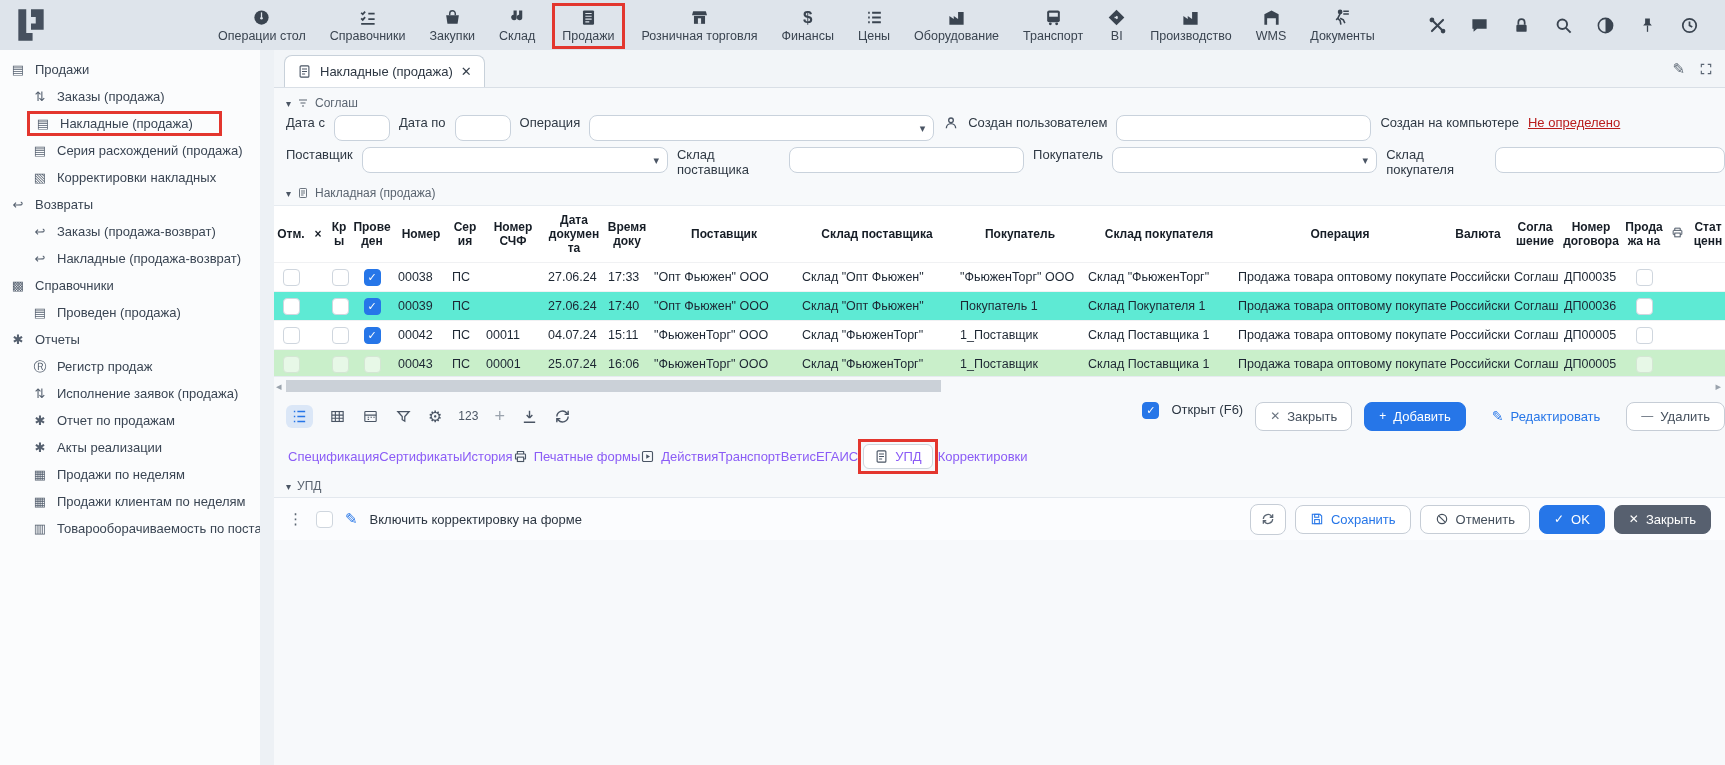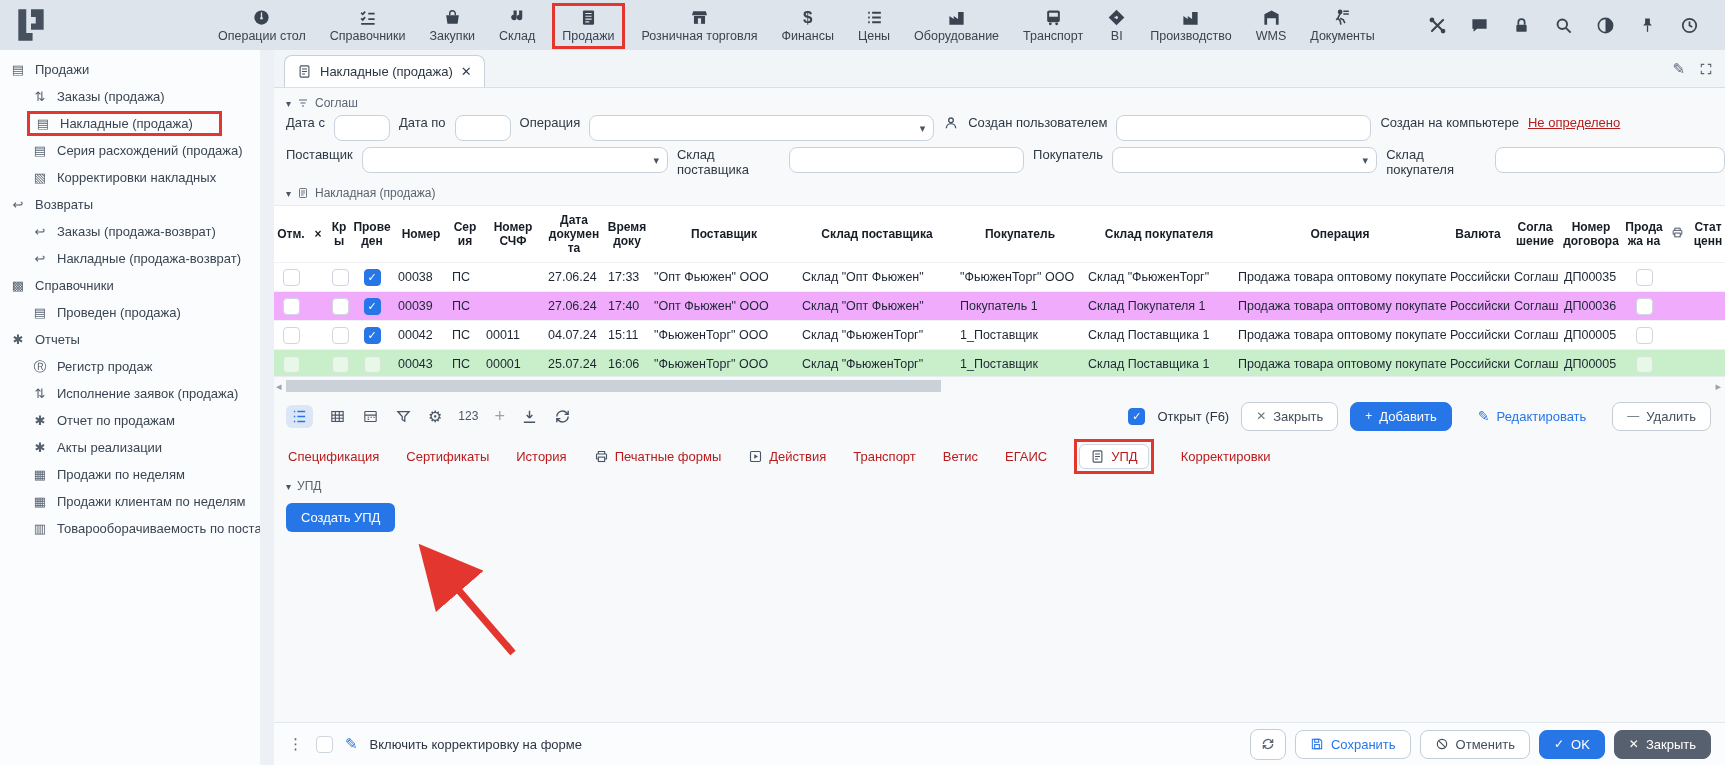--- a/index.html
+++ b/index.html
@@ -46,48 +46,48 @@
   .sel:after{content:"▾";position:absolute;right:9px;color:#4a5564;font-size:11px;pointer-events:none;}
   .link{color:#b91c1c;text-decoration:underline;cursor:pointer;}
   .person-ic{width:16px;height:16px;color:#4a5564;}
   
   .grid-hdr{flex:0 0 24px;}
   .table-wrap{flex:0 0 170px;background:#fff;border-top:1px solid #e6ebf0;border-bottom:1px solid #e6ebf0;overflow:hidden;}
   table{border-collapse:collapse;table-layout:fixed;width:1454px;font-size:12.5px;color:#1d2733;}
   th{font-weight:600;font-size:12px;line-height:1.18;padding:4px 3px;vertical-align:middle;text-align:center;overflow-wrap:anywhere;overflow:hidden;color:#161d26;height:48px;}
   td{height:28px;padding:0 4px;white-space:nowrap;overflow:hidden;border-top:1px solid #f0f1f3;}
   td.c,th.c{text-align:center;}
-  tr.selected td{background:#f0abfc;}
+  tr.selected td{background:#5eead4;}
   tr.green td{background:#c9efca;}
   .cb{display:inline-block;width:15px;height:15px;border:1px solid #cfd6de;border-radius:4px;background:#fff;vertical-align:middle;line-height:15px;}
   .cb.checked{background:#2676e8;border-color:#2676e8;color:#fff;font-size:11px;text-align:center;}
   .cb.checked:after{content:"✓";}
   tr.green .cb{background:rgba(255,255,255,.55);border-color:#d4e6d4;}
   
   .hscroll{flex:0 0 18px;display:flex;align-items:center;padding:0 4px 0 2px;color:#9aa3ad;font-size:11px;}
   .hthumb{width:655px;height:12px;background:#cbd1d8;margin-left:4px;}
   .hscroll .rarr{margin-left:auto;}
   
   .grid-toolbar{flex:0 0 42px;display:flex;align-items:center;gap:16px;padding-left:12px;color:#4a5564;}
   .gt-ic{width:17px;height:17px;cursor:pointer;}
   .gt-active{background:#dbe7f7;border-radius:6px;padding:3px 5px;color:#2676e8;display:flex;}
   .gt-123{font-size:12px;cursor:pointer;}
   .gt-gear{font-size:16px;cursor:pointer;}
   .gt-plus{font-size:18px;color:#9aa3ad;cursor:pointer;}
-  .gt-right{margin-left:auto;display:flex;align-items:center;gap:12px;padding-right:14px;font-size:13px;color:#2c3642;}
+  .gt-right{margin-left:auto;display:flex;align-items:flex-start;gap:12px;font-size:13px;color:#2c3642;}
   .btn{height:29px;border-radius:8px;border:1px solid #c6cdd6;background:#fff;color:#444f5c;font-size:13px;padding:0 14px;display:inline-flex;align-items:center;gap:7px;cursor:pointer;font-family:inherit;}
   .btn .bic{font-size:12px;color:#6a7480;}
   .btn-primary{background:#2676e8;border-color:#2676e8;color:#fff;}
   .btn-primary .bic{color:#fff;}
   .btn-link{border:none;background:transparent;color:#2676e8;}
   .btn-link .bic{color:#2676e8;font-size:14px;}
   .btn-dark{background:#57606f;border-color:#57606f;color:#fff;}
   .btn-dark .bic{color:#fff;}
   
-  .subtabs{flex:0 0 38px;display:flex;align-items:center;gap:27px;padding-left:14px;font-size:13px;color:#b91c1c;}
+  .subtabs{flex:0 0 38px;display:flex;align-items:center;padding-left:14px;font-size:13px;color:#8b5cf6;}
   .subtab{display:flex;align-items:center;gap:6px;cursor:pointer;white-space:nowrap;}
   .subtab .ic{width:15px;height:15px;color:#4a5564;}
   .subtab-active{background:#fff;border:1px solid #cfd6dd;border-radius:6px;padding:4px 10px;}
   .red-box{border:3px solid #e3362e;padding:2px;display:flex;}
   .upd-hdr{flex:0 0 22px;}
   .upd-body{flex:1;position:relative;}
   .create-btn{position:absolute;left:12px;top:6px;background:#2676e8;color:#fff;border:none;border-radius:6px;height:29px;padding:0 15px;font-size:13px;font-family:inherit;cursor:pointer;}
   .annot-arrow{position:absolute;left:132px;top:44px;}
   
   .footer{flex:0 0 42px;background:#fbfcfe;border-top:1px solid #e3e8ee;display:flex;align-items:center;gap:12px;padding:0 14px;font-size:13px;color:#2c3642;}
@@ -637,31 +637,20 @@
         </span>
         <span class="subtab">
             <span>Корректировки</span>
           </span>
       </div>
 
       <div class="sec-hdr upd-hdr">
         <span class="chev">▾</span>
         <span>УПД</span>
       </div>
-      <div class="upd-body">
-        <button class="create-btn">Создать УПД</button>
-        <svg class="annot-arrow" width="130" height="125">
-          <defs>
-              <marker id="ah" markerWidth="9" markerHeight="9" refX="6.5" refY="4.5" orient="auto">
-                <path d="M0,0 L9,4.5 L0,9 z" fill="#e3362e"></path>
-              </marker>
-            </defs>
-          <line x1="107" y1="112" x2="24" y2="16" stroke="#e3362e" stroke-width="7" marker-end="url(#ah)"></line>
-        </svg>
-      </div>
 
       <div class="footer">
         <span class="dots">⋮</span>
         <span class="cb"></span>
         <span class="edit-ic">✎</span>
         <span>Включить корректировку на форме</span>
         <div class="footer-right">
           <span class="sq-btn">
               <svg class="gt-ic" viewBox="0 0 24 24" stroke="currentColor" stroke-width="2.2" fill="none">
                 <path d="M4 12a8 8 0 0 1 14-5l2 2m0-5v5h-5M20 12a8 8 0 0 1-14 5l-2-2m0 5v-5h5"></path>

